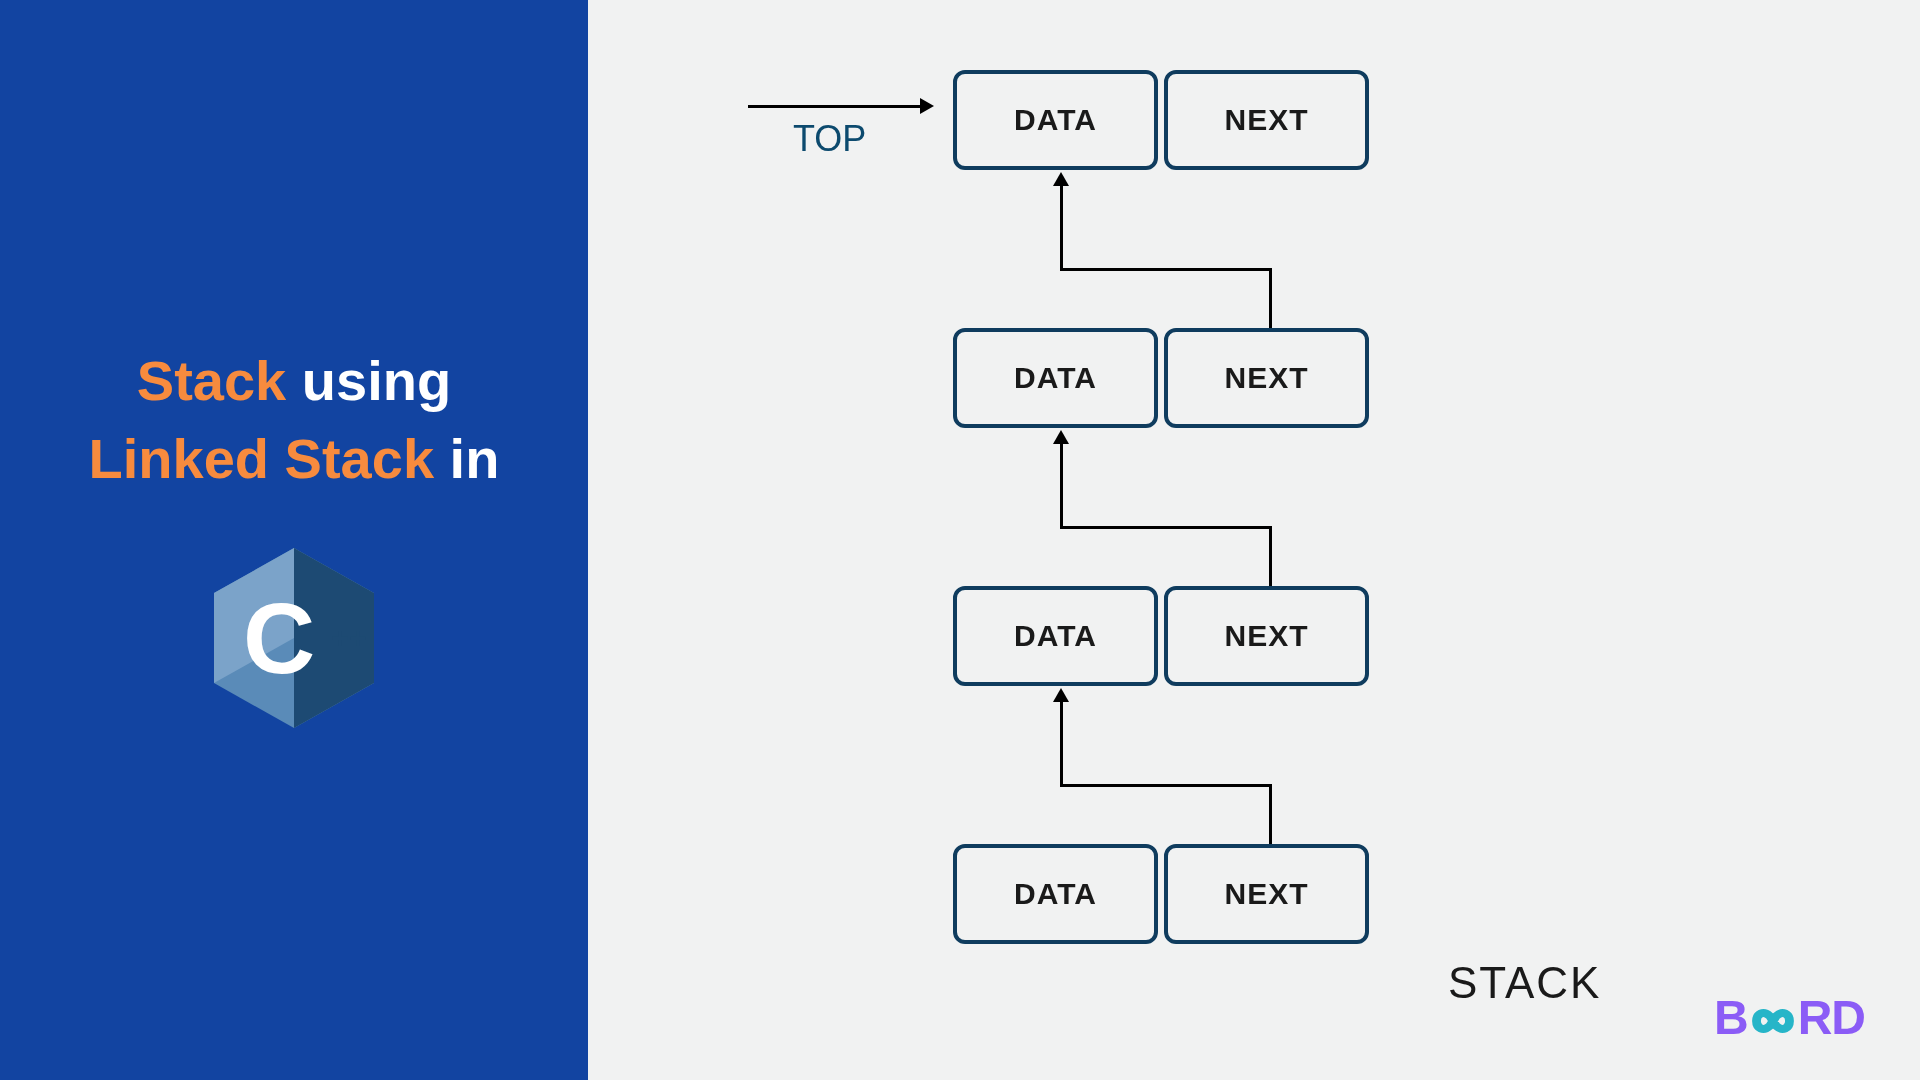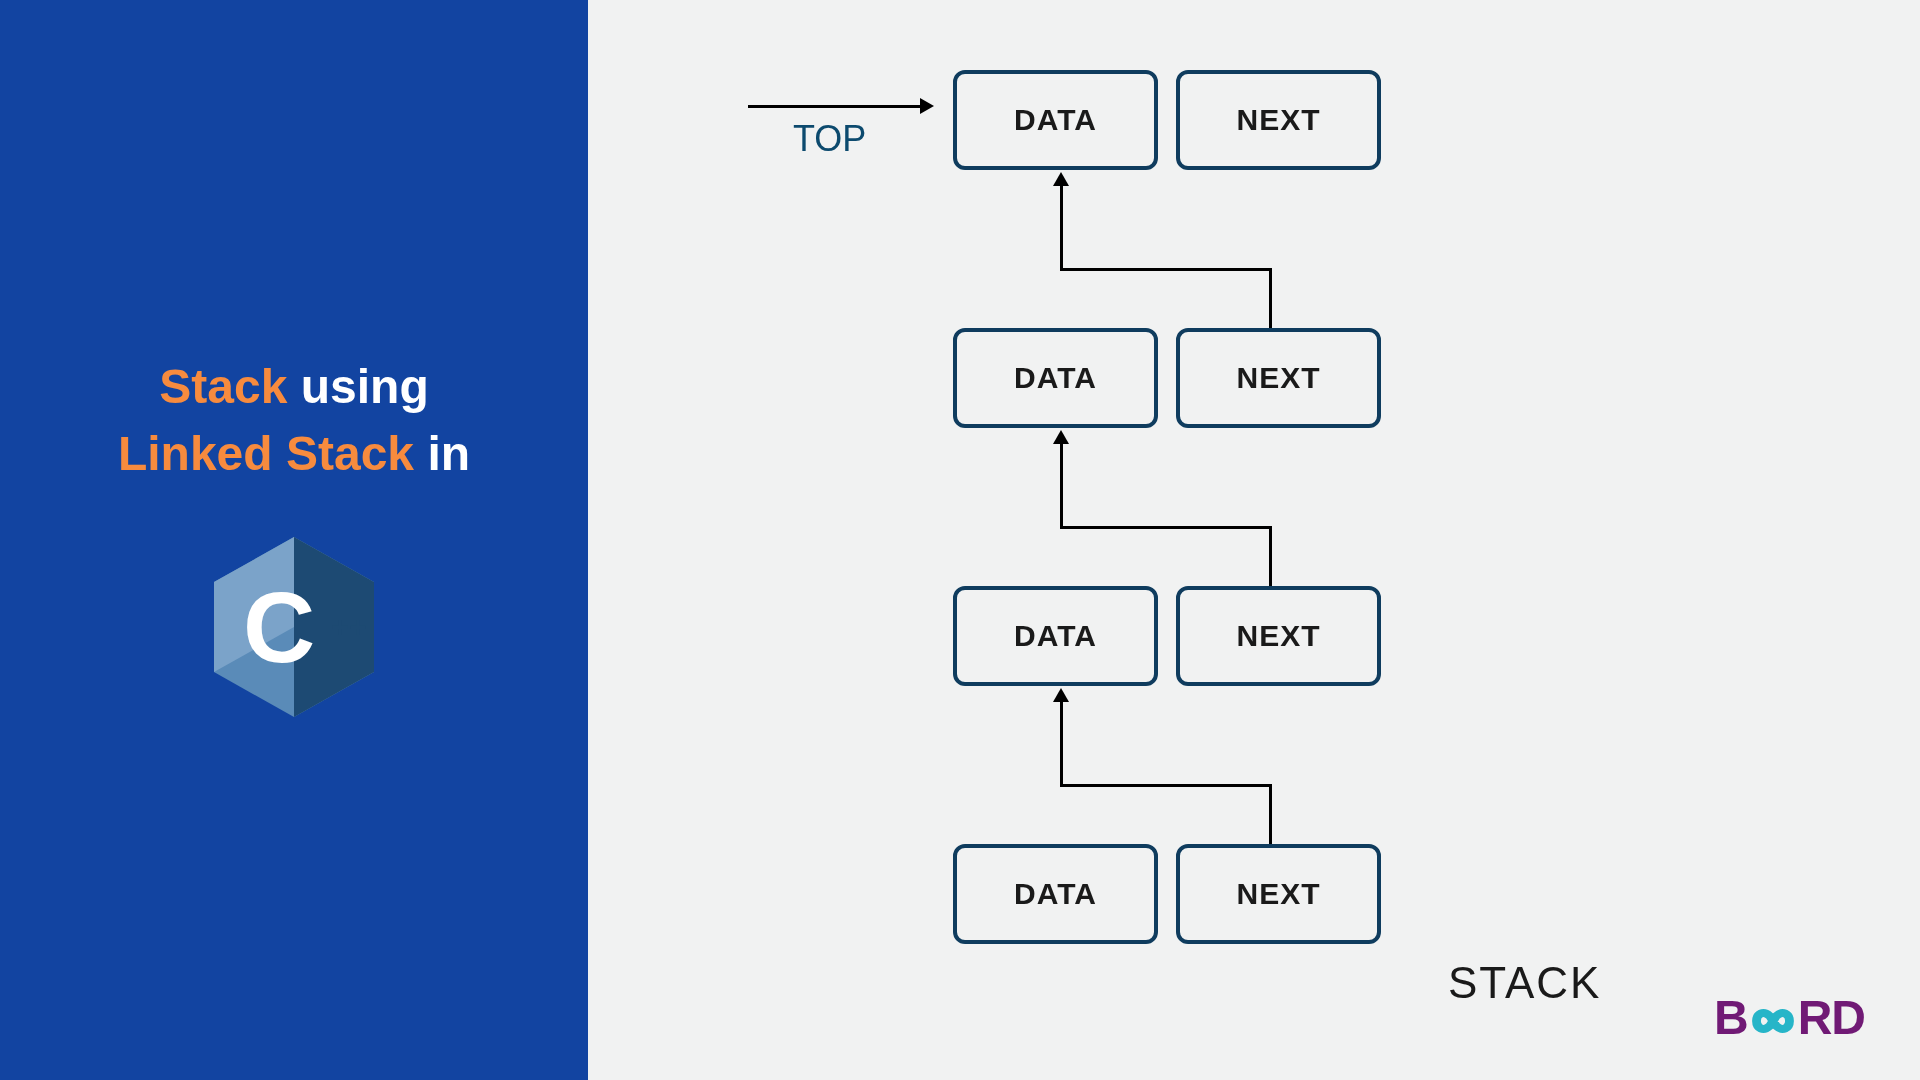--- a/index.html
+++ b/index.html
@@ -21,21 +21,21 @@
       height: 100%;
       background-color: #1244a1;
       display: flex;
       flex-direction: column;
       align-items: center;
       justify-content: center;
       padding: 40px;
     }
     
     .title-text {
-      font-size: 48px;
+      font-size: 56px;
       font-weight: 700;
       line-height: 1.4;
       text-align: center;
       margin-bottom: 40px;
     }
     
     .title-orange {
       color: #f78b3e;
     }
     
@@ -60,21 +60,20 @@
       position: absolute;
       top: 70px;
       left: 100px;
       width: 1100px;
       height: 900px;
     }
     
     .node {
       position: absolute;
       display: flex;
-      gap: 12px;
     }
     
     .node-box {
       width: 205px;
       height: 100px;
       border: 4px solid #0f3c5e;
       border-radius: 12px;
       background-color: #f1f2f2;
       display: flex;
       align-items: center;
@@ -126,21 +125,21 @@
       border-right: 8px solid transparent;
       border-bottom: 14px solid #000000;
     }
     
     .logo-brand {
       position: absolute;
       bottom: 35px;
       right: 55px;
       font-size: 48px;
       font-weight: 800;
-      color: #701a75;
+      color: #8b5cf6;
       letter-spacing: -1px;
     }
     
     .logo-brand-accent {
       color: #26b5c8;
       display: inline-block;
       transform: scaleX(1.1);
       margin: 0 -4px;
     }
   </style>

